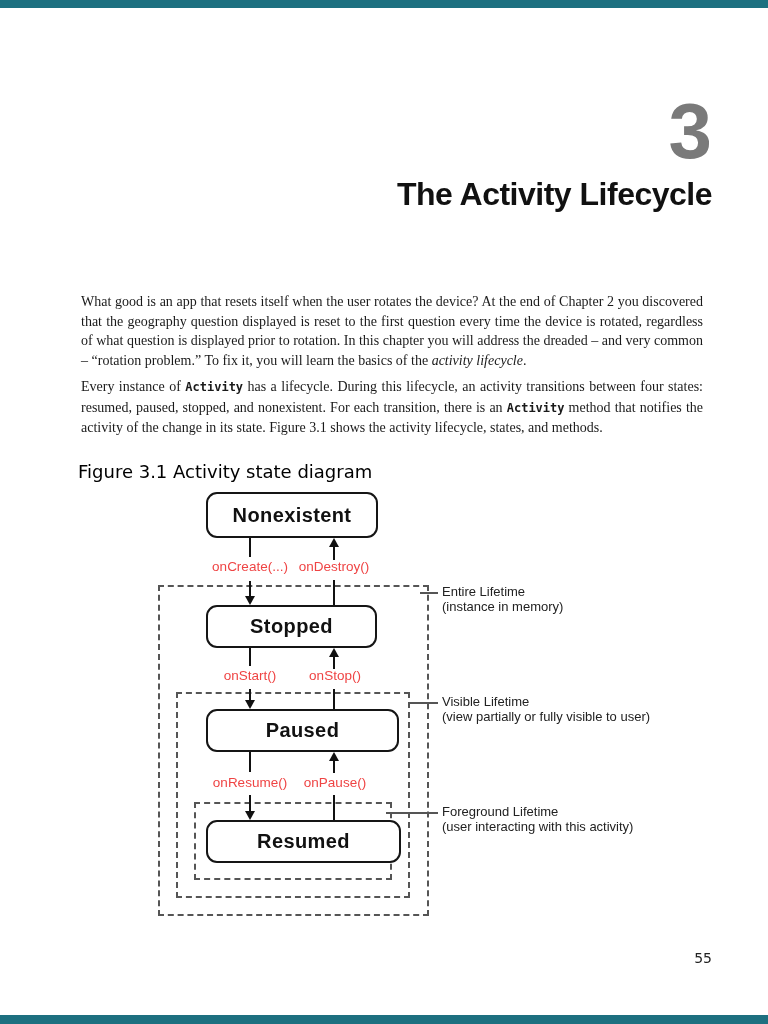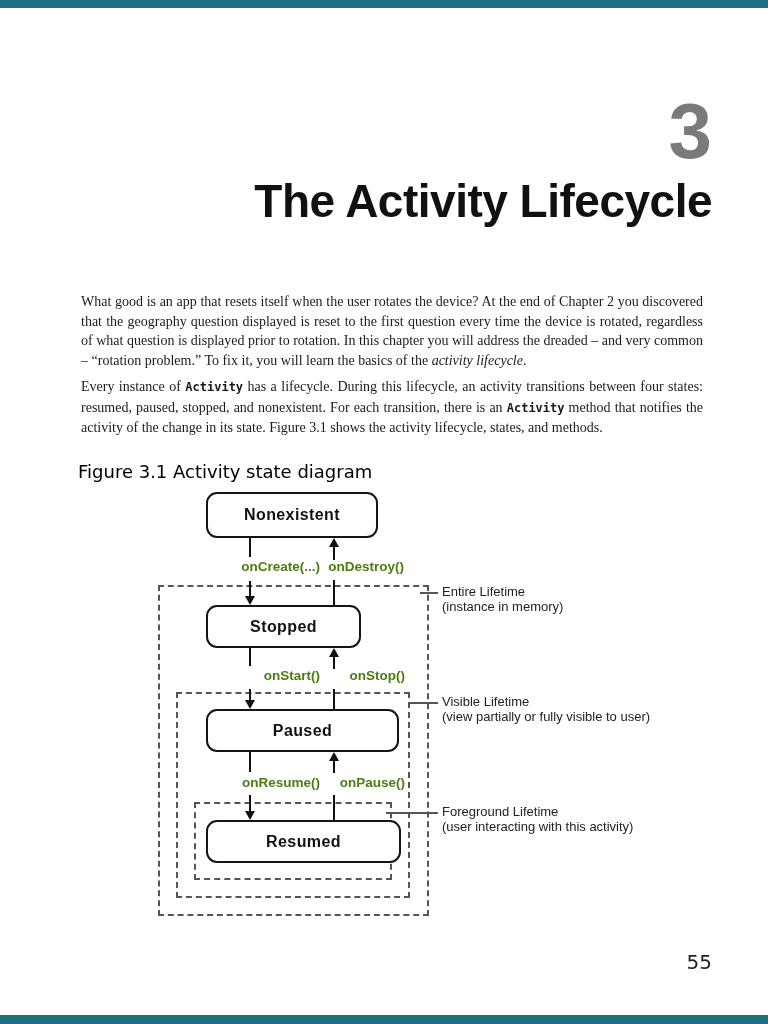--- a/index.html
+++ b/index.html
@@ -11,21 +11,21 @@
   .edge-bar.bottom { top:1015px; height:9px; }
 
   .chapter-num {
     position:absolute; top:92px; right:56px;
     font-family:"Liberation Sans", sans-serif; font-weight:bold;
     font-size:78px; line-height:1; color:#7a7a7a;
   }
   .chapter-title {
     position:absolute; top:178px; right:56px;
     font-family:"Liberation Sans", sans-serif; font-weight:bold;
-    font-size:46px; line-height:1; color:#111; letter-spacing:-0.5px;
+    font-size:32px; line-height:1; color:#111; letter-spacing:-0.5px;
     white-space:nowrap;
   }
 
   .body-text {
     position:absolute; left:81px; top:292px; width:622px;
     font-family:"Liberation Serif", serif; font-size:14px; line-height:19.5px;
     color:#1a1a1a; text-align:justify;
   }
   .body-text p + p { margin-top:7px; }
   .body-text em { }
@@ -39,47 +39,47 @@
     font-family:"DejaVu Sans", sans-serif; font-size:18px; color:#000000;
   }
 
   .diagram { position:absolute; left:0; top:0; width:768px; height:1024px; }
 
   .dash-box { position:absolute; border:2px dashed #555; background:transparent; }
 
   .state-box {
     position:absolute; background:#fff; border:2px solid #151515; border-radius:11px;
     display:flex; align-items:center; justify-content:center;
-    font-family:"Liberation Sans", sans-serif; font-weight:bold; font-size:16px;
+    font-family:"Liberation Sans", sans-serif; font-weight:bold; font-size:20px;
     color:#111; letter-spacing:0.4px; z-index:3;
   }
 
   .vline { position:absolute; width:2px; background:#111; z-index:4; }
   .hline { position:absolute; height:2px; background:#555; z-index:2; }
 
   .arr { position:absolute; width:0; height:0; z-index:4;
     border-left:5px solid transparent; border-right:5px solid transparent; }
   .arr.down { border-top:9px solid #111; }
   .arr.up   { border-bottom:9px solid #111; }
 
   .method-label {
-    position:absolute; width:140px; text-align:right; z-index:4;
-    font-family:"Liberation Sans", sans-serif; font-weight:bold; font-size:13.5px;
-    color:#4d7c0f;
+    position:absolute; width:140px; text-align:center; z-index:4;
+    font-family:"Liberation Sans", sans-serif; font-weight:normal; font-size:13.5px;
+    color:#ef4444;
   }
 
   .lt-label {
     position:absolute; left:442px; z-index:2;
     font-family:"Liberation Sans", sans-serif; font-size:13px; line-height:14.5px;
     color:#222; white-space:nowrap;
   }
 
   .page-num {
     position:absolute; top:950px; right:56px;
-    font-family:"DejaVu Sans", sans-serif; font-size:20px; color:#222;
+    font-family:"DejaVu Sans", sans-serif; font-size:14px; color:#222;
   }
 </style>
 </head>
 <body>
 
 <div class="edge-bar top"></div>
 <div class="edge-bar bottom"></div>
 
 <div class="chapter-num">3</div>
 <h1 class="chapter-title">The Activity Lifecycle</h1>
@@ -108,21 +108,21 @@
   <div class="lt-label" style="top:805px;">
     <div>Foreground Lifetime</div>
     <div>(user interacting with this activity)</div>
   </div>
   <div class="lt-label" style="top:695px;">
     <div>Visible Lifetime</div>
     <div>(view partially or fully visible to user)</div>
   </div>
 
   <div class="state-box" style="left:206px; top:492px; width:172px; height:46px;">Nonexistent</div>
-  <div class="state-box" style="left:206px; top:605px; width:155px; height:43px;">Stopped</div>
+  <div class="state-box" style="left:206px; top:605px; width:171px; height:43px;">Stopped</div>
   <div class="state-box" style="left:206px; top:709px; width:193px; height:43px;">Paused</div>
   <div class="state-box" style="left:206px; top:820px; width:195px; height:43px;">Resumed</div>
 
   <div class="vline" style="left:249px; top:538px; height:19px;"></div>
   <div class="vline" style="left:249px; top:581px; height:16px;"></div>
   <div class="arr down" style="left:245px; top:596px;"></div>
   <div class="vline" style="left:333px; top:580px; height:25px;"></div>
   <div class="vline" style="left:333px; top:547px; height:13px;"></div>
   <div class="arr up" style="left:329px; top:538px;"></div>
   <div class="method-label" style="left:180px; top:559px;">onCreate(...)</div>

